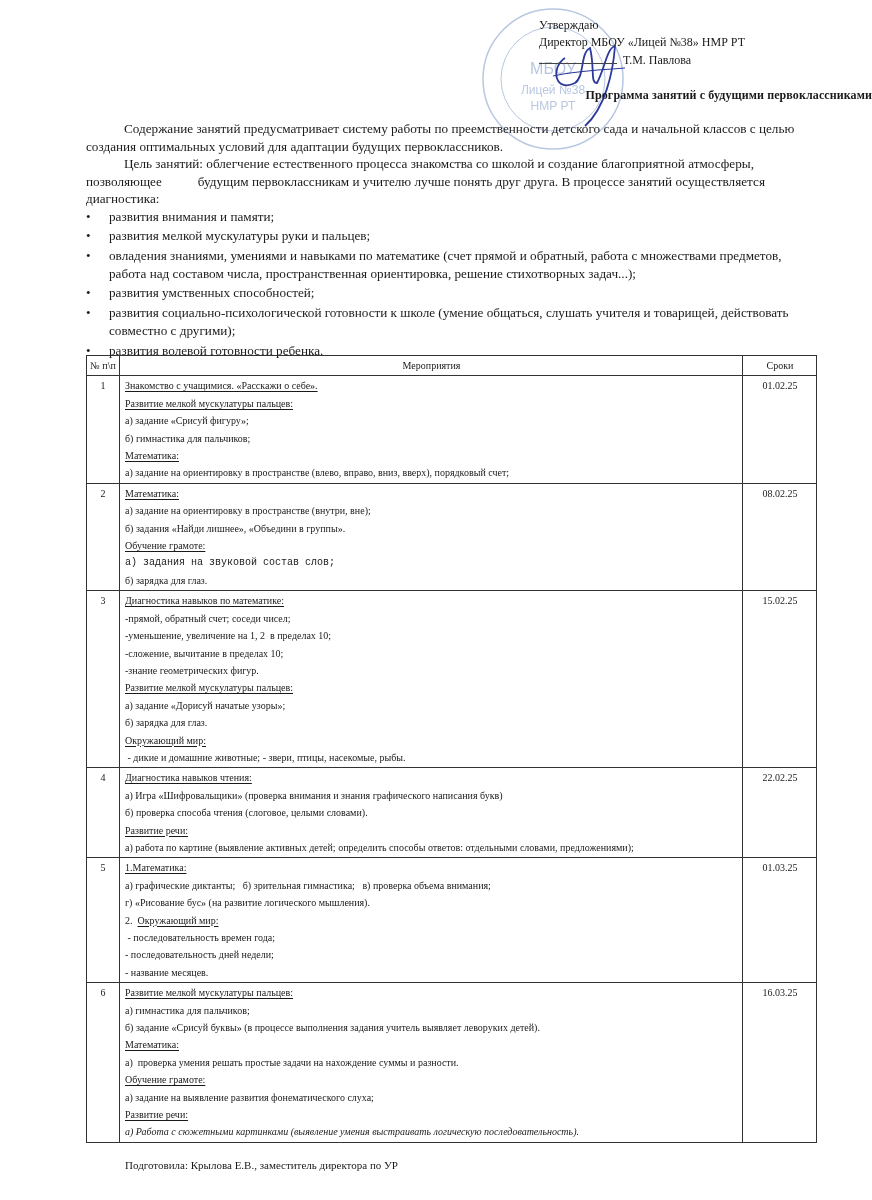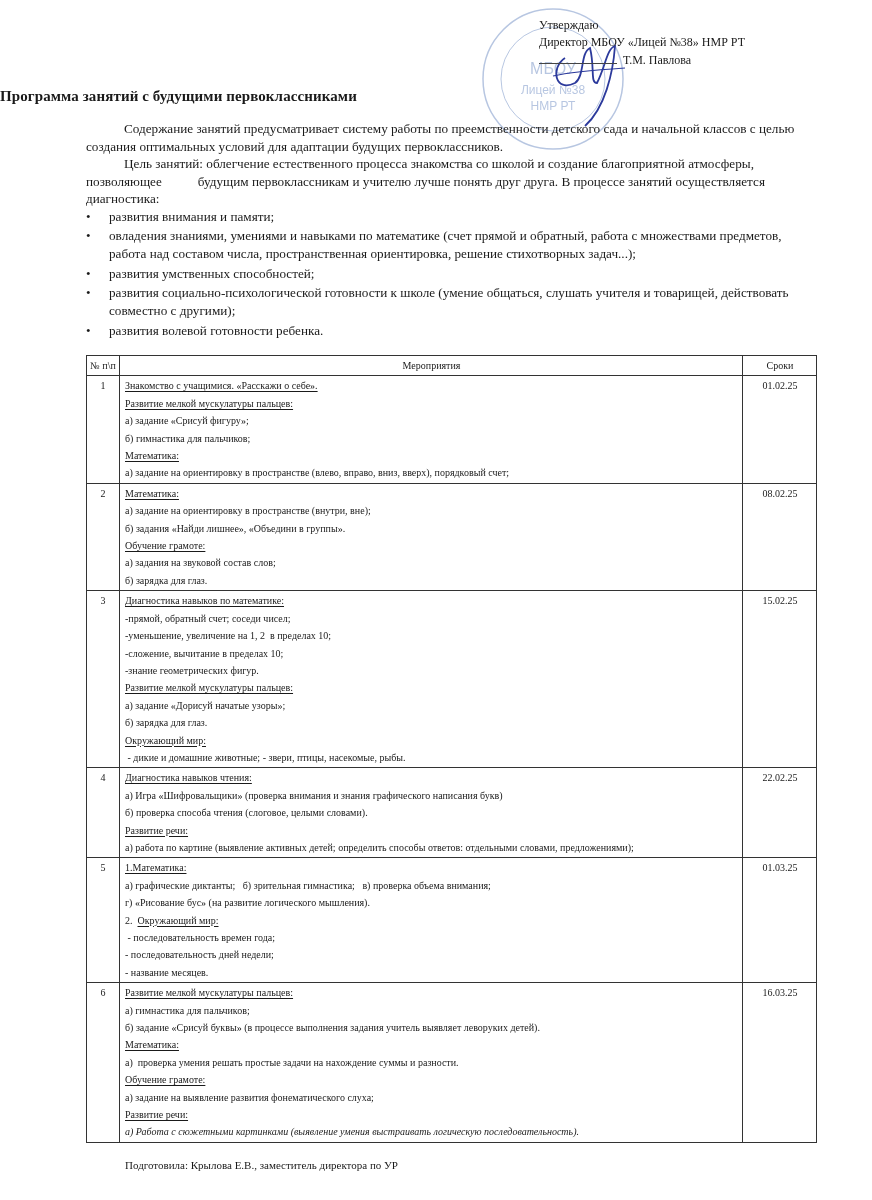--- a/index.html
+++ b/index.html
@@ -6,22 +6,22 @@
   body {
     width: 872px; height: 1200px; background: #ffffff; position: relative; overflow: hidden;
     font-family: "Liberation Serif", "DejaVu Serif", serif; color: #1a1a1a; font-size: 13.2px;
   }
   .approval { position: absolute; left: 539px; top: 17px; line-height: 17px; font-size: 12px; }
   .approval .sigline { display: flex; align-items: baseline; }
   .approval .blank { display: inline-block; width: 78px; border-bottom: 1px solid #444; margin-right: 6px; height: 12px; }
   .stamp { position: absolute; left: 478px; top: 4px; width: 150px; height: 150px; pointer-events: none; opacity: 0.55; }
   .signature { position: absolute; left: 545px; top: 28px; width: 90px; height: 100px; pointer-events: none; }
   h1 {
-    position: absolute; left: 0; right: 0; top: 88px; margin: 0; text-align: left;
-    font-size: 15px; font-weight: bold; letter-spacing: 0.1px;
+    position: absolute; left: 0; right: 0; top: 88px; margin: 0; text-align: right;
+    font-size: 12px; font-weight: bold; letter-spacing: 0.1px;
   }
   .intro { position: absolute; left: 86px; top: 120px; width: 720px; line-height: 17.5px; }
   .intro p { margin: 0; text-indent: 38px; text-align: left; }
   .bullets { list-style: none; margin: 0; padding: 0; }
   .bullets li { position: relative; padding-left: 23px; line-height: 17.3px; margin-bottom: 2.6px; }
   .bullets li::before { content: "\2022"; position: absolute; left: 0; top: 0; font-size: 13px; }
   .gap { display: inline-block; width: 36px; }
 
   table.plan {
     position: absolute; left: 86px; top: 355px; width: 731px; border-collapse: collapse;
@@ -60,20 +60,21 @@
   </div>
 </div>
 
 <h1>Программа занятий с будущими первоклассниками</h1>
 
 <div class="intro">
   <p>Содержание занятий предусматривает систему работы по преемственности детского сада и начальной классов с целью создания оптимальных условий для адаптации будущих первоклассников.</p>
   <p><span>Цель занятий:  облегчение естественного процесса  знакомства со школой и создание благоприятной атмосферы, позволяющее</span><span class="gap"></span><span>будущим первоклассникам и учителю лучше понять друг друга. В процессе занятий осуществляется диагностика:</span></p>
   <ul class="bullets">
     <li>развития внимания и памяти;</li>
+    <li>развития мелкой мускулатуры руки и пальцев;</li>
     <li>овладения знаниями, умениями и навыками по математике (счет прямой и обратный, работа с множествами предметов, работа над составом числа, пространственная ориентировка, решение стихотворных задач...);</li>
     <li>развития умственных способностей;</li>
     <li>развития социально-психологической готовности к школе (умение общаться, слушать учителя и товарищей, действовать совместно с другими);</li>
     <li>развития волевой готовности ребенка.</li>
   </ul>
 </div>
 
 <table class="plan">
   <thead>
     <tr>
@@ -95,21 +96,21 @@
         </td>
         <td class="col-date">01.02.25</td>
       </tr>
       <tr>
         <td class="col-num">2</td>
         <td>
           <span class="line u" style="white-space: pre-wrap;">Математика:</span>
           <span class="line" style="white-space: pre-wrap;">а) задание на ориентировку в пространстве (внутри, вне);</span>
           <span class="line" style="white-space: pre-wrap;">б) задания «Найди лишнее», «Объедини в группы».</span>
           <span class="line u" style="white-space: pre-wrap;">Обучение грамоте:</span>
-          <span class="line" style="white-space: pre-wrap;">а) задания на звуковой состав слов;</span>
+          <span class="line" style="white-space: pre-wrap; font-family: Liberation Mono, monospace;">а) задания на звуковой состав слов;</span>
           <span class="line" style="white-space: pre-wrap;">б) зарядка для глаз.</span>
         </td>
         <td class="col-date">08.02.25</td>
       </tr>
       <tr>
         <td class="col-num">3</td>
         <td>
           <span class="line u" style="white-space: pre-wrap;">Диагностика навыков по математике:</span>
           <span class="line" style="white-space: pre-wrap;">-прямой, обратный счет; соседи чисел;</span>
           <span class="line" style="white-space: pre-wrap;">-уменьшение, увеличение на 1, 2  в пределах 10;</span>

